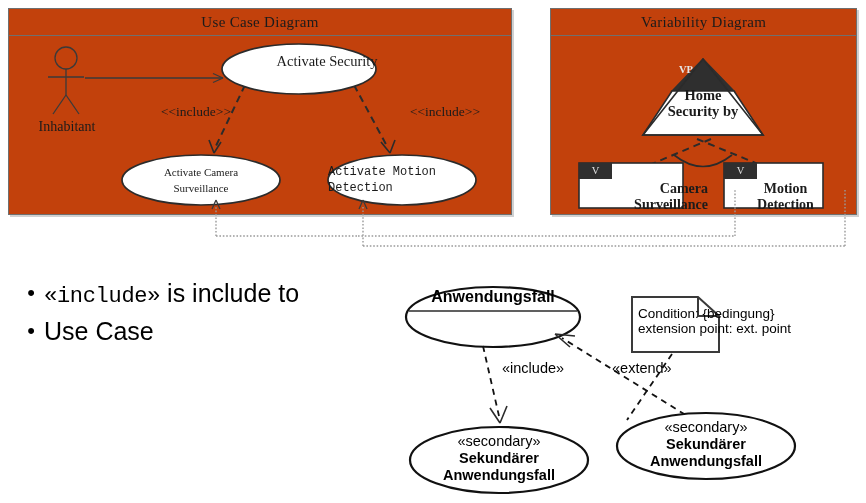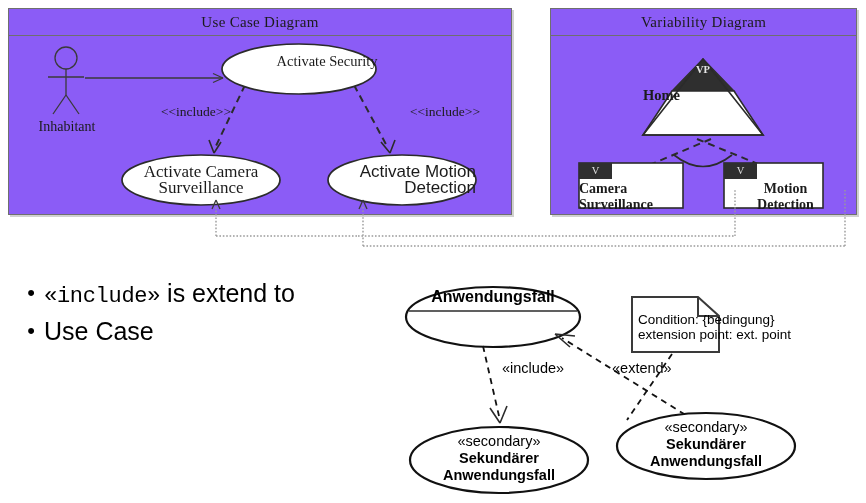--- a/index.html
+++ b/index.html
@@ -1,21 +1,21 @@
 <!DOCTYPE html>
 <html><head>
 <meta charset="utf-8">
 <style>
   html,body{margin:0;padding:0;background:#ffffff;}
   body{width:866px;height:503px;position:relative;overflow:hidden;
        font-family:"Liberation Sans",sans-serif;}
   .root{position:absolute;left:0;top:0;width:866px;height:503px;}
 
   
-  .panel{position:absolute;background:#8b5cf6;border:1.5px solid #6f6f6f;
+  .panel{position:absolute;background:#c2410c;border:1.5px solid #6f6f6f;
          box-shadow:2px 2px 0 rgba(0,0,0,.18);}
   .panel-title{position:absolute;left:0;top:0;right:0;height:26px;
          border-bottom:1.5px solid #6f6f6f;display:flex;align-items:center;
          justify-content:center;font-family:"Liberation Serif",serif;
          font-size:15px;color:#1b1b1b;letter-spacing:.3px;}
   .panel-body{position:absolute;left:0;right:0;bottom:0;top:26px;}
 
   
   svg{position:absolute;left:0;top:0;overflow:visible;}
   .stroke{fill:none;stroke:#2b2b2b;stroke-width:1.6;}
@@ -73,27 +73,27 @@
 
       <div style="position:absolute;left:16px;top:84px;width:84px;text-align:center;
                   font-family:'Liberation Serif',serif;font-size:14px;color:#1b1b1b;">Inhabitant</div>
 
       <div style="position:absolute;left:213px;top:18px;width:154px;text-align:center;
                   font-family:'Liberation Serif',serif;font-size:14.5px;line-height:16px;color:#1b1b1b;padding-left:28px;">
         <div>Activate Security</div>
       </div>
 
       <div style="position:absolute;left:113px;top:129px;width:158px;text-align:center;
-                  font-family:'Liberation Serif',serif;font-size:17px;line-height:16px;color:#1b1b1b;">
+                  font-family:'Liberation Serif',serif;font-size:11px;line-height:16px;color:#1b1b1b;">
         <div>Activate Camera</div>
         <div>Surveillance</div>
       </div>
 
-      <div style="position:absolute;left:319px;top:129px;width:148px;text-align:right;
-                  font-family:Liberation Sans, sans-serif;font-size:17px;line-height:16px;color:#1b1b1b;">
+      <div style="position:absolute;left:319px;top:129px;width:148px;text-align:left;
+                  font-family:Liberation Mono, monospace;font-size:12px;line-height:16px;color:#1b1b1b;">
         <div>Activate Motion</div>
         <div>Detection</div>
       </div>
 
       <div style="position:absolute;left:129px;top:69px;width:116px;text-align:center;
                   font-family:'Liberation Serif',serif;font-size:13.5px;color:#1b1b1b;">&lt;&lt;include&gt;&gt;</div>
 
       <div style="position:absolute;left:378px;top:69px;width:116px;text-align:center;
                   font-family:'Liberation Serif',serif;font-size:13.5px;color:#1b1b1b;">&lt;&lt;include&gt;&gt;</div>
     </div>
@@ -119,32 +119,33 @@
         <g>
           <rect x="28" y="128" width="104" height="45" fill="#ffffff" stroke="#2b2b2b" stroke-width="1.6"></rect>
           <rect x="28" y="128" width="33" height="16" fill="#2f2f2f"></rect>
         </g>
         <g>
           <rect x="173" y="128" width="99" height="45" fill="#ffffff" stroke="#2b2b2b" stroke-width="1.6"></rect>
           <rect x="173" y="128" width="33" height="16" fill="#2f2f2f"></rect>
         </g>
       </svg>
 
-      <div style="position:absolute;left:128px;top:29px;width:48px;text-align:center;
+      <div style="position:absolute;left:128px;top:29px;width:48px;
                   font-family:'Liberation Serif',serif;font-size:10.5px;color:#e6e6e6;font-weight:bold;">VP</div>
 
-      <div style="position:absolute;left:92px;top:52px;width:120px;
+      <div style="position:absolute;left:92px;top:52px;width:120px;text-align:center;
                   font-family:'Liberation Serif',serif;font-size:14.5px;line-height:16px;color:#1b1b1b;font-weight:bold;">
         <div>Home</div>
+        <div>Security by</div>
       </div>
 
       <div style="position:absolute;left:30px;top:130px;width:29px;text-align:center;
                   font-family:'Liberation Serif',serif;font-size:10.5px;color:#e0e0e0;">V</div>
-      <div style="position:absolute;left:28px;top:146px;width:104px;text-align:left;
-                  font-family:'Liberation Serif',serif;font-size:14px;line-height:15.5px;color:#1b1b1b;font-weight:bold;">
+      <div style="position:absolute;left:28px;top:146px;width:104px;text-align:right;
+                  font-family:'Liberation Serif',serif;font-size:14px;line-height:15.5px;color:#1b1b1b;font-weight:bold;padding-left:25px;">
         <div>Camera</div>
         <div>Surveillance</div>
       </div>
 
       <div style="position:absolute;left:175px;top:130px;width:29px;text-align:center;
                   font-family:'Liberation Serif',serif;font-size:10.5px;color:#e0e0e0;">V</div>
       <div style="position:absolute;left:173px;top:146px;width:99px;text-align:center;
                   font-family:'Liberation Serif',serif;font-size:14px;line-height:15.5px;color:#1b1b1b;font-weight:bold;margin-left:12px;">
         <div>Motion</div>
         <div>Detection</div>
@@ -168,21 +169,21 @@
       <path class="dot" d="M663 246 L845 246"></path>
       <path class="dot" d="M845 246 L845 190"></path>
       <path class="stroke-thin" d="M363 200 L359 209 M363 200 L367 209"></path>
     </g>
   </svg>
 
   <div class="bullets">
     <div class="brow">
       <div class="bdot">•</div>
       <div class="btext">
-        <span class="mono">«include»</span><span> is extend to</span>
+        <span class="mono">«include»</span><span> is include to</span>
       </div>
     </div>
     <div class="brow">
       <div class="bdot">•</div>
       <div class="btext">
         <div>Use Case</div>
       </div>
     </div>
   </div>
 
@@ -213,21 +214,21 @@
         <path class="dash2" d="M272 74 L227 140"></path>
       </g>
 
       <ellipse class="ell-b" cx="99" cy="180" rx="89" ry="33"></ellipse>
       <ellipse class="ell-b" cx="306" cy="166" rx="89" ry="33"></ellipse>
     </svg>
 
     <div style="position:absolute;left:6px;top:8px;width:174px;text-align:center;
                 font-size:16px;font-weight:bold;color:#000;">Anwendungsfall</div>
 
-    <div style="position:absolute;left:238px;top:26px;width:86px;font-size:13.5px;line-height:15px;color:#000;white-space:nowrap;margin-top:6px;">
+    <div style="position:absolute;left:238px;top:26px;width:86px;font-size:13.5px;line-height:15px;color:#000;white-space:nowrap;">
       <div>Condition: {bedingung}</div>
       <div>extension point: ext. point</div>
     </div>
 
     <div style="position:absolute;left:102px;top:80px;font-size:14.5px;color:#000;">«include»</div>
     <div style="position:absolute;left:212px;top:80px;font-size:14.5px;color:#000;">«extend»</div>
 
     <div style="position:absolute;left:14px;top:153px;width:170px;text-align:center;
                 font-size:14.5px;line-height:17px;color:#000;">
       <div>«secondary»</div>

